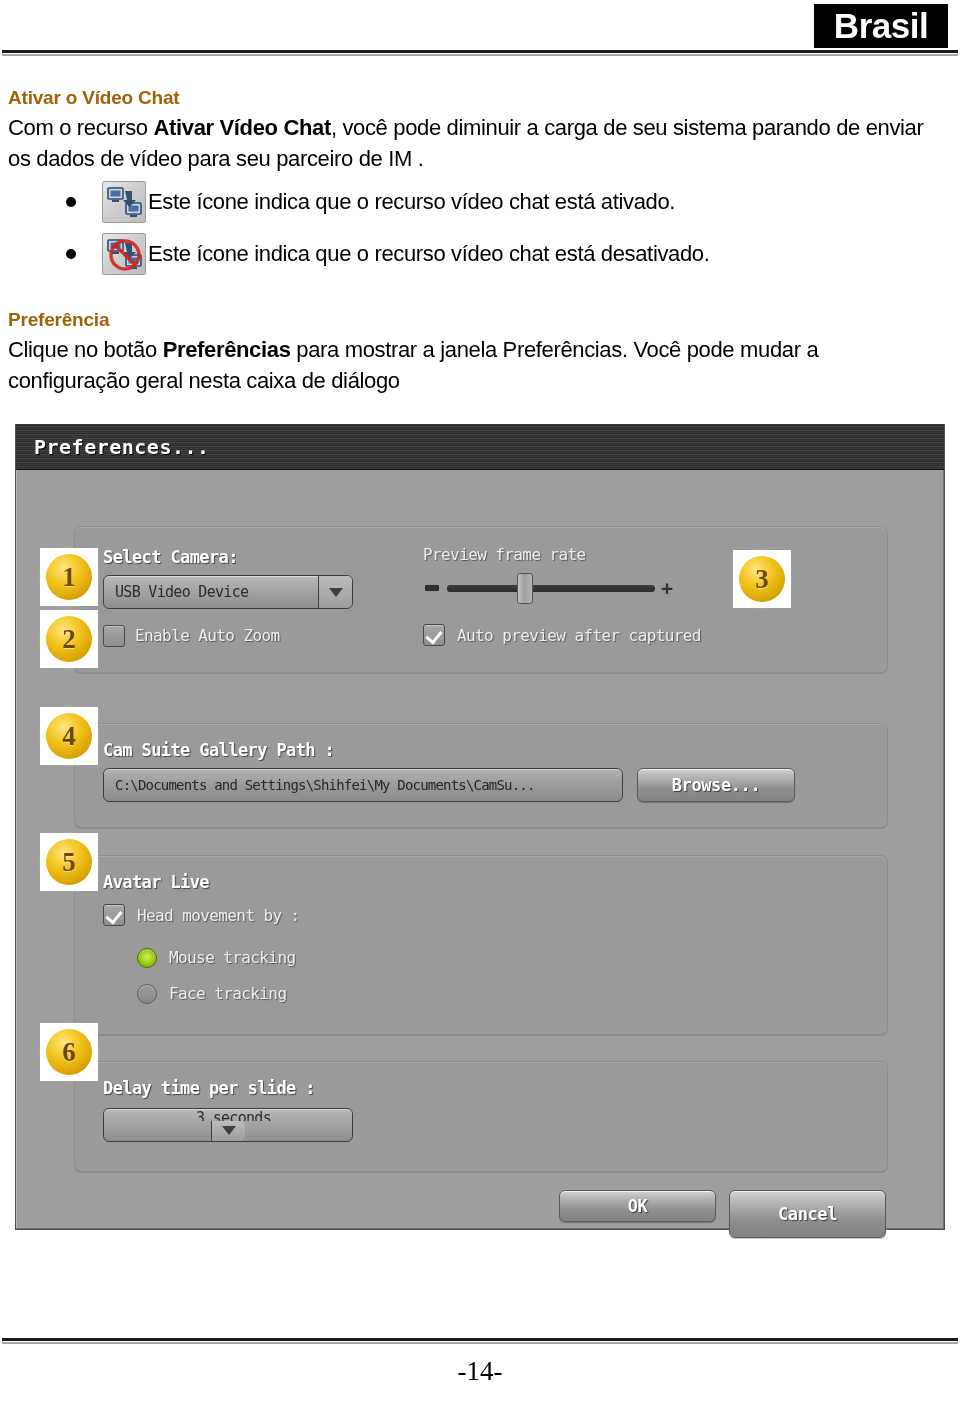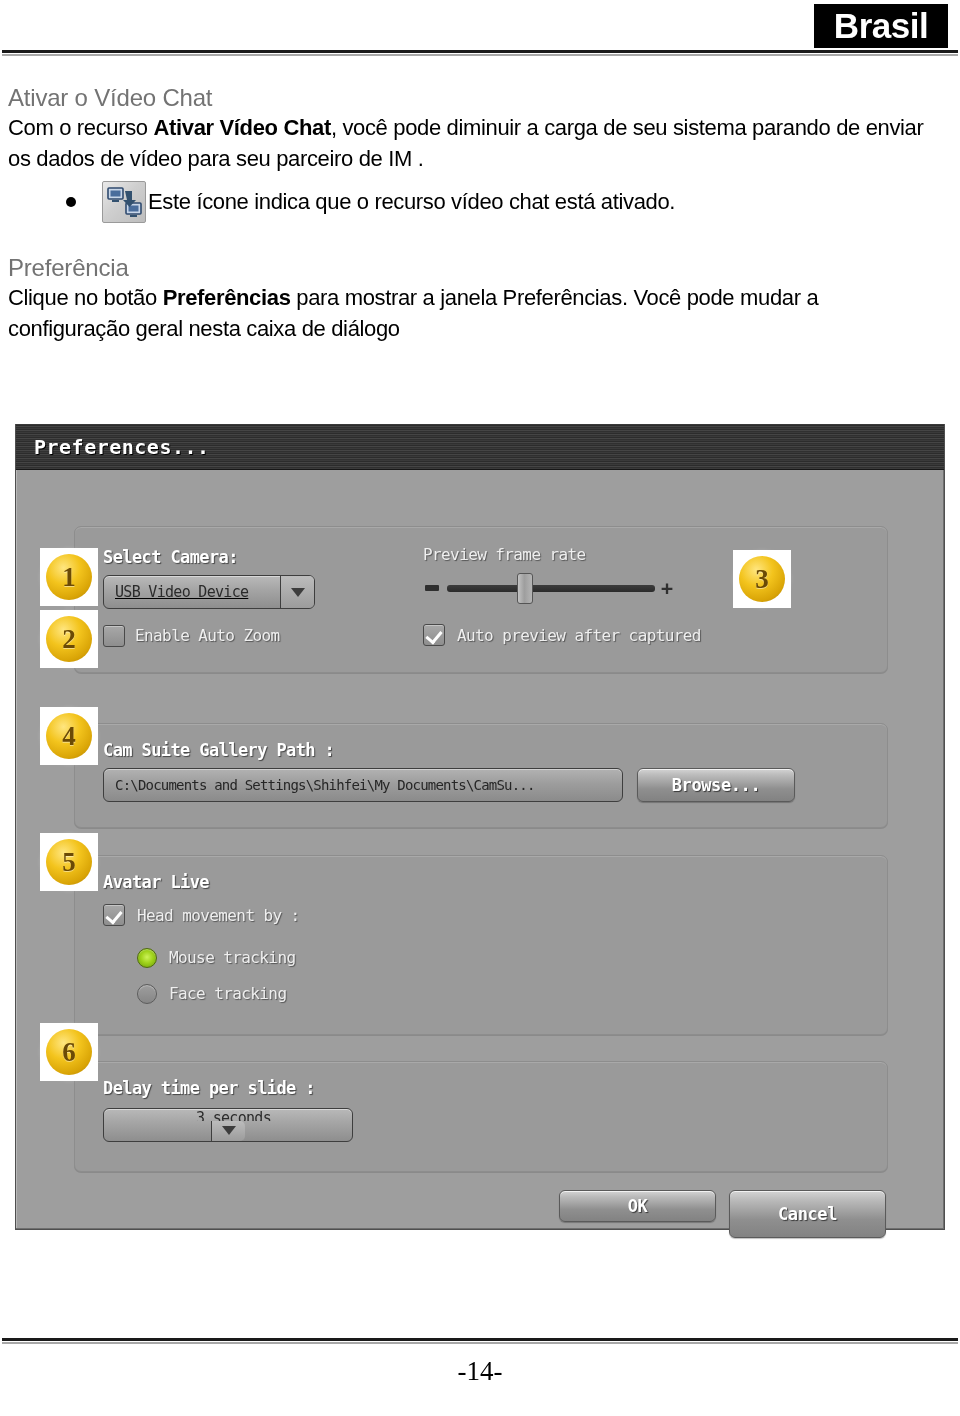--- a/index.html
+++ b/index.html
@@ -48,23 +48,23 @@
 
   
   .doc-body {
     position: absolute;
     top: 84px;
     left: 8px;
     width: 930px;
   }
 
   .h-sub {
-    font-size: 24px;
-    font-weight: normal;
-    color: #737373;
+    font-size: 19px;
+    font-weight: bold;
+    color: #a16207;
     line-height: 28px;
     letter-spacing: -0.2px;
   }
 
   .para {
     font-size: 22px;
     color: #000;
     line-height: 31px;
     letter-spacing: -0.35px;
   }
@@ -400,20 +400,37 @@
             <rect x="6" y="15" width="7" height="2" fill="#33516f"></rect>
             <rect x="20" y="18" width="15" height="11" rx="1" fill="#c8d6e8" stroke="#2f4a6e" stroke-width="1.6"></rect>
             <rect x="22.5" y="20.5" width="10" height="6" fill="#4a6d9c"></rect>
             <rect x="24" y="30" width="7" height="2" fill="#33516f"></rect>
             <path d="M19 6 l7 0 l0 9 l4 0 l-6.5 7 l-6.5 -7 l4 0 z" fill="#33516f"></path>
           </svg>
         </div>
         <div class="bullet-text">Este ícone indica que o recurso vídeo chat está ativado.</div>
       </div>
 
+      <div class="bullet-row">
+        <div class="bullet-dot"></div>
+        <div class="vc-icon">
+          <svg width="38" height="36" viewBox="0 0 38 36">
+            <rect x="2" y="3" width="15" height="11" rx="1" fill="#c8d6e8" stroke="#2f4a6e" stroke-width="1.6"></rect>
+            <rect x="4.5" y="5.5" width="10" height="6" fill="#4a6d9c"></rect>
+            <rect x="6" y="15" width="7" height="2" fill="#33516f"></rect>
+            <rect x="20" y="18" width="15" height="11" rx="1" fill="#c8d6e8" stroke="#2f4a6e" stroke-width="1.6"></rect>
+            <rect x="22.5" y="20.5" width="10" height="6" fill="#4a6d9c"></rect>
+            <rect x="24" y="30" width="7" height="2" fill="#33516f"></rect>
+            <path d="M19 6 l7 0 l0 9 l4 0 l-6.5 7 l-6.5 -7 l4 0 z" fill="#33516f"></path>
+            <circle cx="19" cy="18" r="14" fill="none" stroke="#d21f1f" stroke-width="3.4" opacity="0.88"></circle>
+            <line x1="9.2" y1="8.2" x2="28.8" y2="27.8" stroke="#d21f1f" stroke-width="3.4" opacity="0.88"></line>
+          </svg>
+        </div>
+        <div class="bullet-text">Este ícone indica que o recurso vídeo chat está desativado.</div>
+      </div>
 
     </div>
 
     <div class="spacer-24"></div>
 
     <div class="h-sub">Preferência</div>
 
     <div class="para">
       <span>Clique no botão </span><b>Preferências</b><span> para mostrar a janela Preferências. Você</span>
       <span>pode mudar a configuração geral nesta caixa de diálogo</span>
@@ -425,21 +442,21 @@
 
     <div class="titlebar">
       <div class="titlebar-text">Preferences...</div>
     </div>
 
     <div class="dialog-body">
 
       <div class="panel panel-1">
         <div class="lbl abs" style="left:28px; top:20px;">Select Camera:</div>
 
-        <div class="combo" style="left:28px; top:48px; width:212px;text-decoration:underline;">
+        <div class="combo" style="left:28px; top:48px; width:250px;">
           <div class="combo-text">USB Video Device</div>
           <div class="combo-arrow">
               <span class="tri-down"></span>
             </div>
         </div>
 
         <div class="chk abs" style="left:28px; top:98px;"></div>
         <div class="lbl-plain abs" style="left:60px; top:99px;">Enable Auto Zoom</div>
 
         <div class="lbl-plain abs" style="left:348px; top:18px;">Preview frame rate</div>

